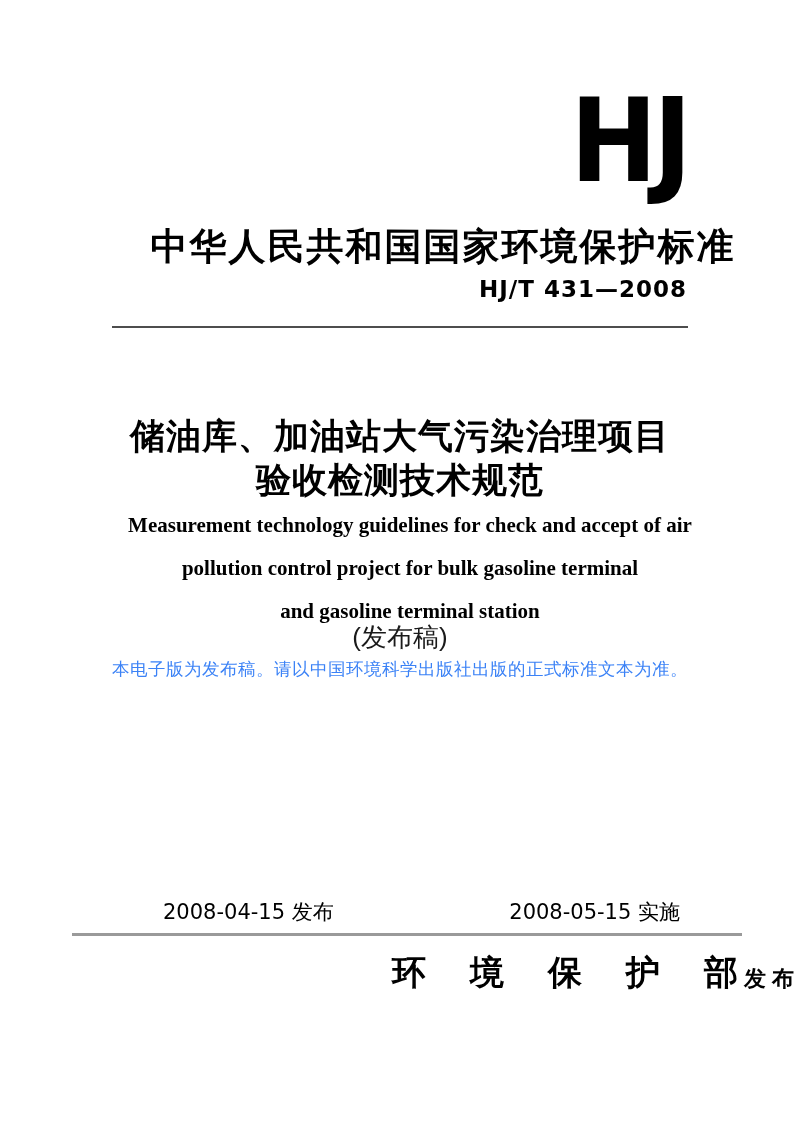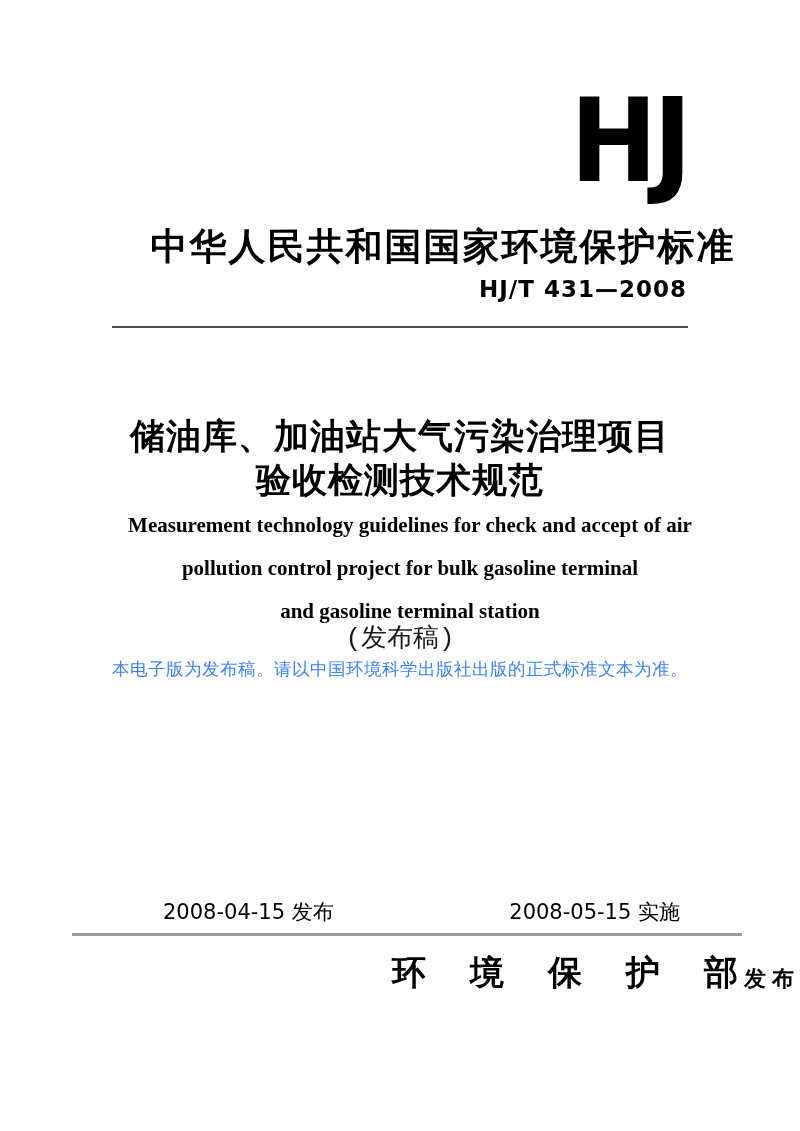--- a/index.html
+++ b/index.html
@@ -97,21 +97,21 @@
     margin-left: 10px;
   }
 
   
   .draft-label {
     position: absolute;
     top: 620px;
     left: 0;
     width: 100%;
     text-align: center;
-    font-family: Liberation Mono, monospace;
+    font-family: Liberation Sans, sans-serif;
     font-size: 26px;
     color: #1a1a1a;
   }
   .draft-note {
     position: absolute;
     top: 657px;
     left: 0;
     width: 100%;
     text-align: center;
     font-family: "Liberation Serif", "DejaVu Serif", serif;

